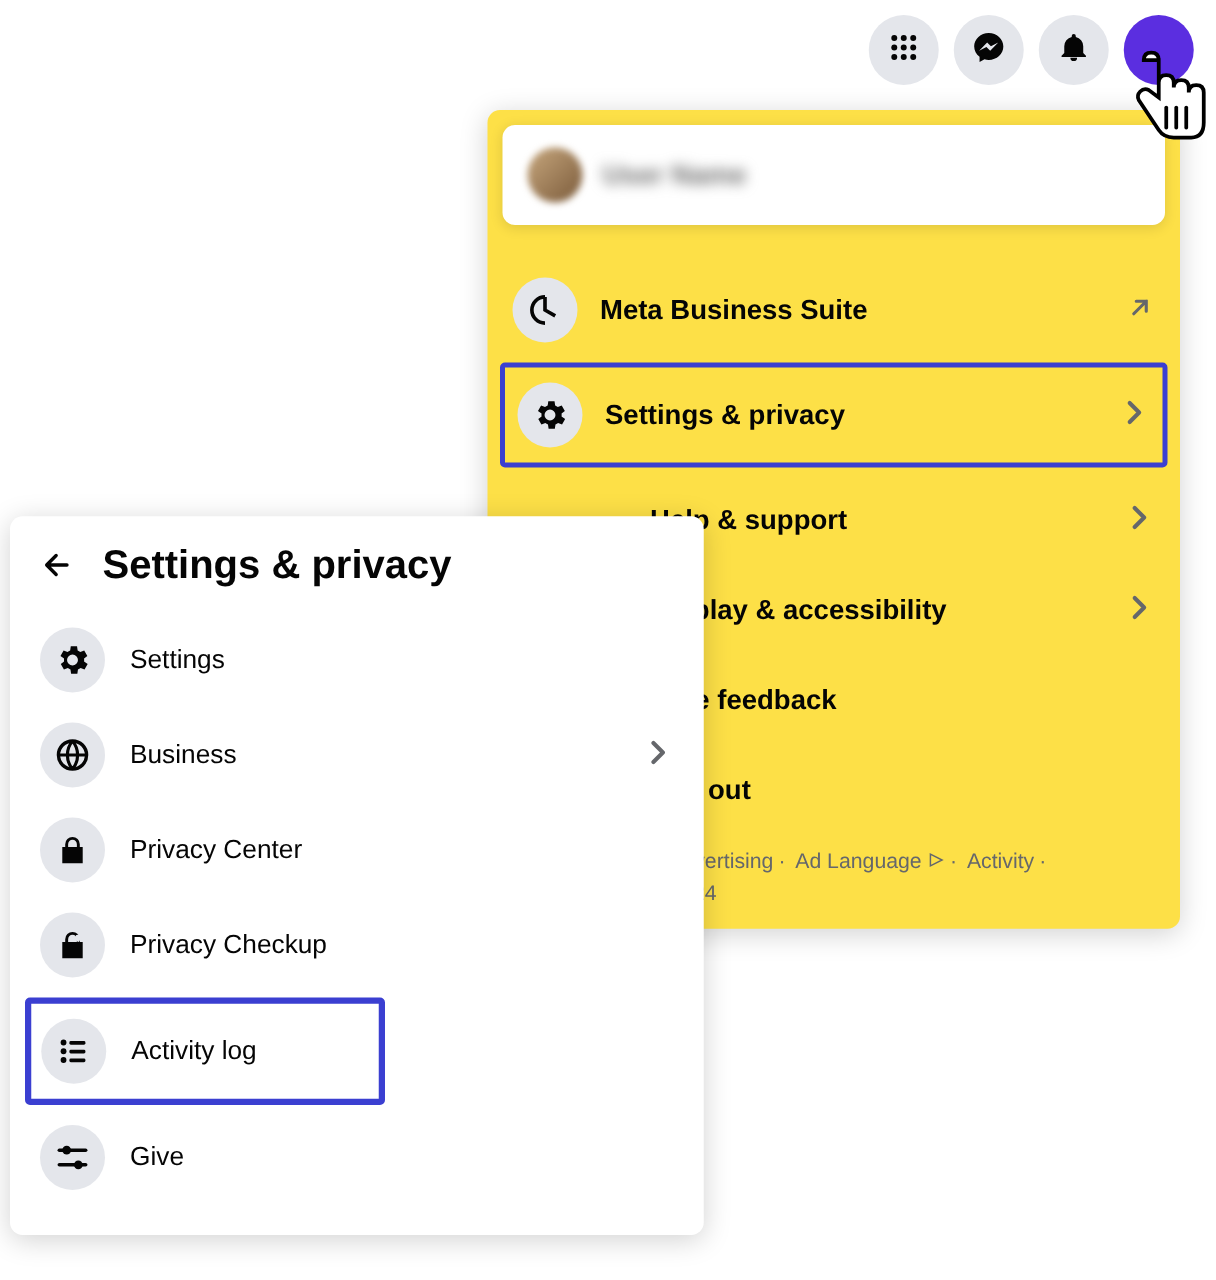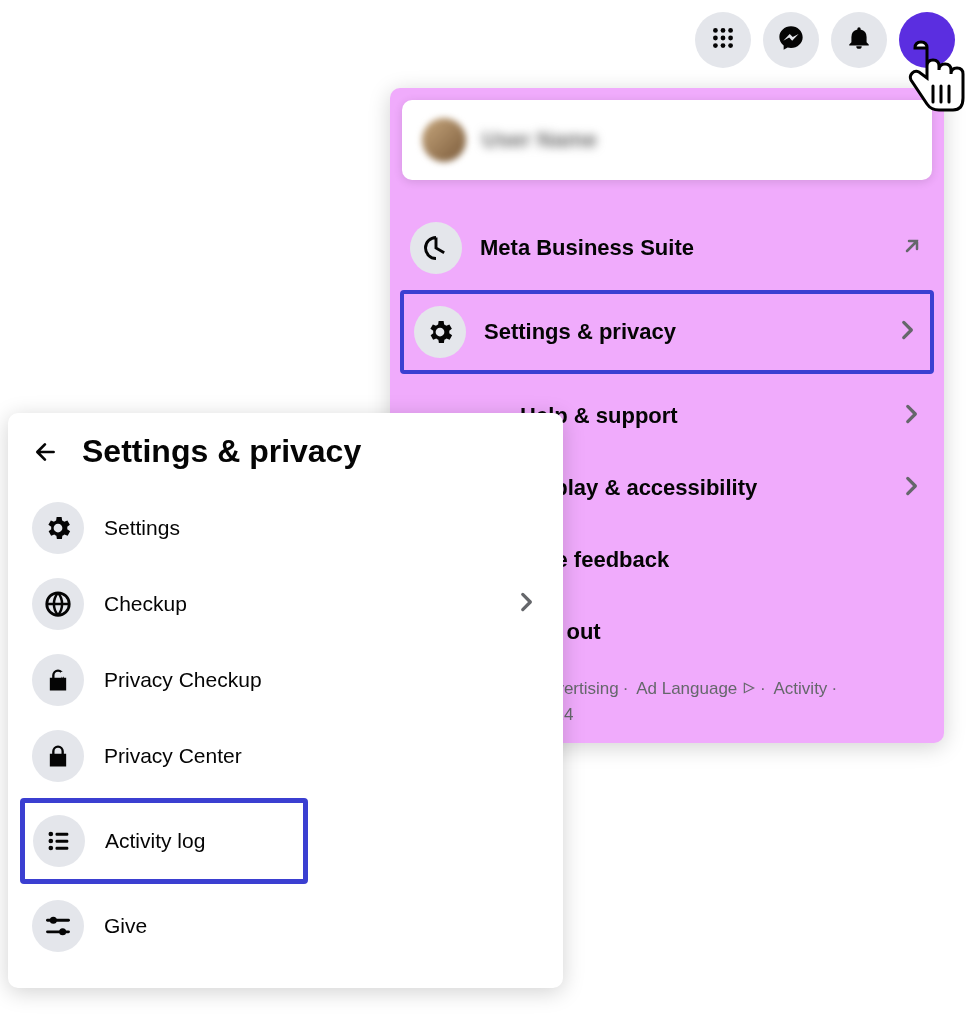--- a/index.html
+++ b/index.html
@@ -43,21 +43,21 @@
     z-index: 50;
     pointer-events: none;
   }
 
   
   .account-panel {
     position: absolute;
     top: 88px;
     left: 390px;
     width: 554px;
-    background: #f0abfc;
+    background: #fde047;
     border-radius: 10px;
     box-shadow: 0 4px 22px rgba(0,0,0,0.18);
     padding: 12px 12px 16px;
   }
   .profile-card {
     background: #fff;
     border-radius: 10px;
     box-shadow: 0 2px 10px rgba(0,0,0,0.12);
     padding: 18px 20px;
     display: flex;
@@ -332,45 +332,45 @@
     <div class="label">Settings</div>
   </div>
 
   <div class="sub-row">
     <div class="icon-circle">
       <svg width="30" height="30" viewBox="0 0 24 24">
           <circle fill="none" stroke="#050505" stroke-width="2.2" cx="12" cy="12" r="9"></circle>
           <path fill="none" stroke="#050505" stroke-width="2" d="M3 12h18 M12 3a14 14 0 0 1 0 18 M12 3a14 14 0 0 0 0 18"></path>
         </svg>
     </div>
-    <div class="label">Checkup</div>
+    <div class="label">Business</div>
     <div class="trailing">
       <svg width="26" height="26" viewBox="0 0 24 24">
           <path fill="none" stroke="#65676b" stroke-width="3" stroke-linecap="round" stroke-linejoin="round" d="M9 5l7 7-7 7"></path>
         </svg>
     </div>
+  </div>
+
+  <div class="sub-row">
+    <div class="icon-circle">
+      <svg width="28" height="28" viewBox="0 0 24 24">
+          <path fill="#050505" d="M17 10V8a5 5 0 0 0-10 0v2H5v11h14V10zM9 8a3 3 0 0 1 6 0v2H9z"></path>
+        </svg>
+    </div>
+    <div class="label">Privacy Center</div>
   </div>
 
   <div class="sub-row">
     <div class="icon-circle">
       <svg width="28" height="28" viewBox="0 0 24 24">
           <path fill="#050505" d="M17 10V8a5 5 0 0 0-10 0v2H5v11h14V10zM9 8a3 3 0 0 1 6 0v2H9z"></path>
           <path fill="#e4e6eb" d="M16 5c1 0 2 .8 2 2s-2 3-2 3-2-1-2-3 1-2 2-2z"></path>
         </svg>
     </div>
     <div class="label">Privacy Checkup</div>
-  </div>
-
-  <div class="sub-row">
-    <div class="icon-circle">
-      <svg width="28" height="28" viewBox="0 0 24 24">
-          <path fill="#050505" d="M17 10V8a5 5 0 0 0-10 0v2H5v11h14V10zM9 8a3 3 0 0 1 6 0v2H9z"></path>
-        </svg>
-    </div>
-    <div class="label">Privacy Center</div>
   </div>
 
   <div class="sub-highlight" style="width:288px">
     <div class="sub-row">
       <div class="icon-circle">
         <svg width="28" height="28" viewBox="0 0 24 24">
             <g fill="#050505">
               <circle cx="5" cy="6" r="2"></circle>
               <circle cx="5" cy="12" r="2"></circle>
               <circle cx="5" cy="18" r="2"></circle>

